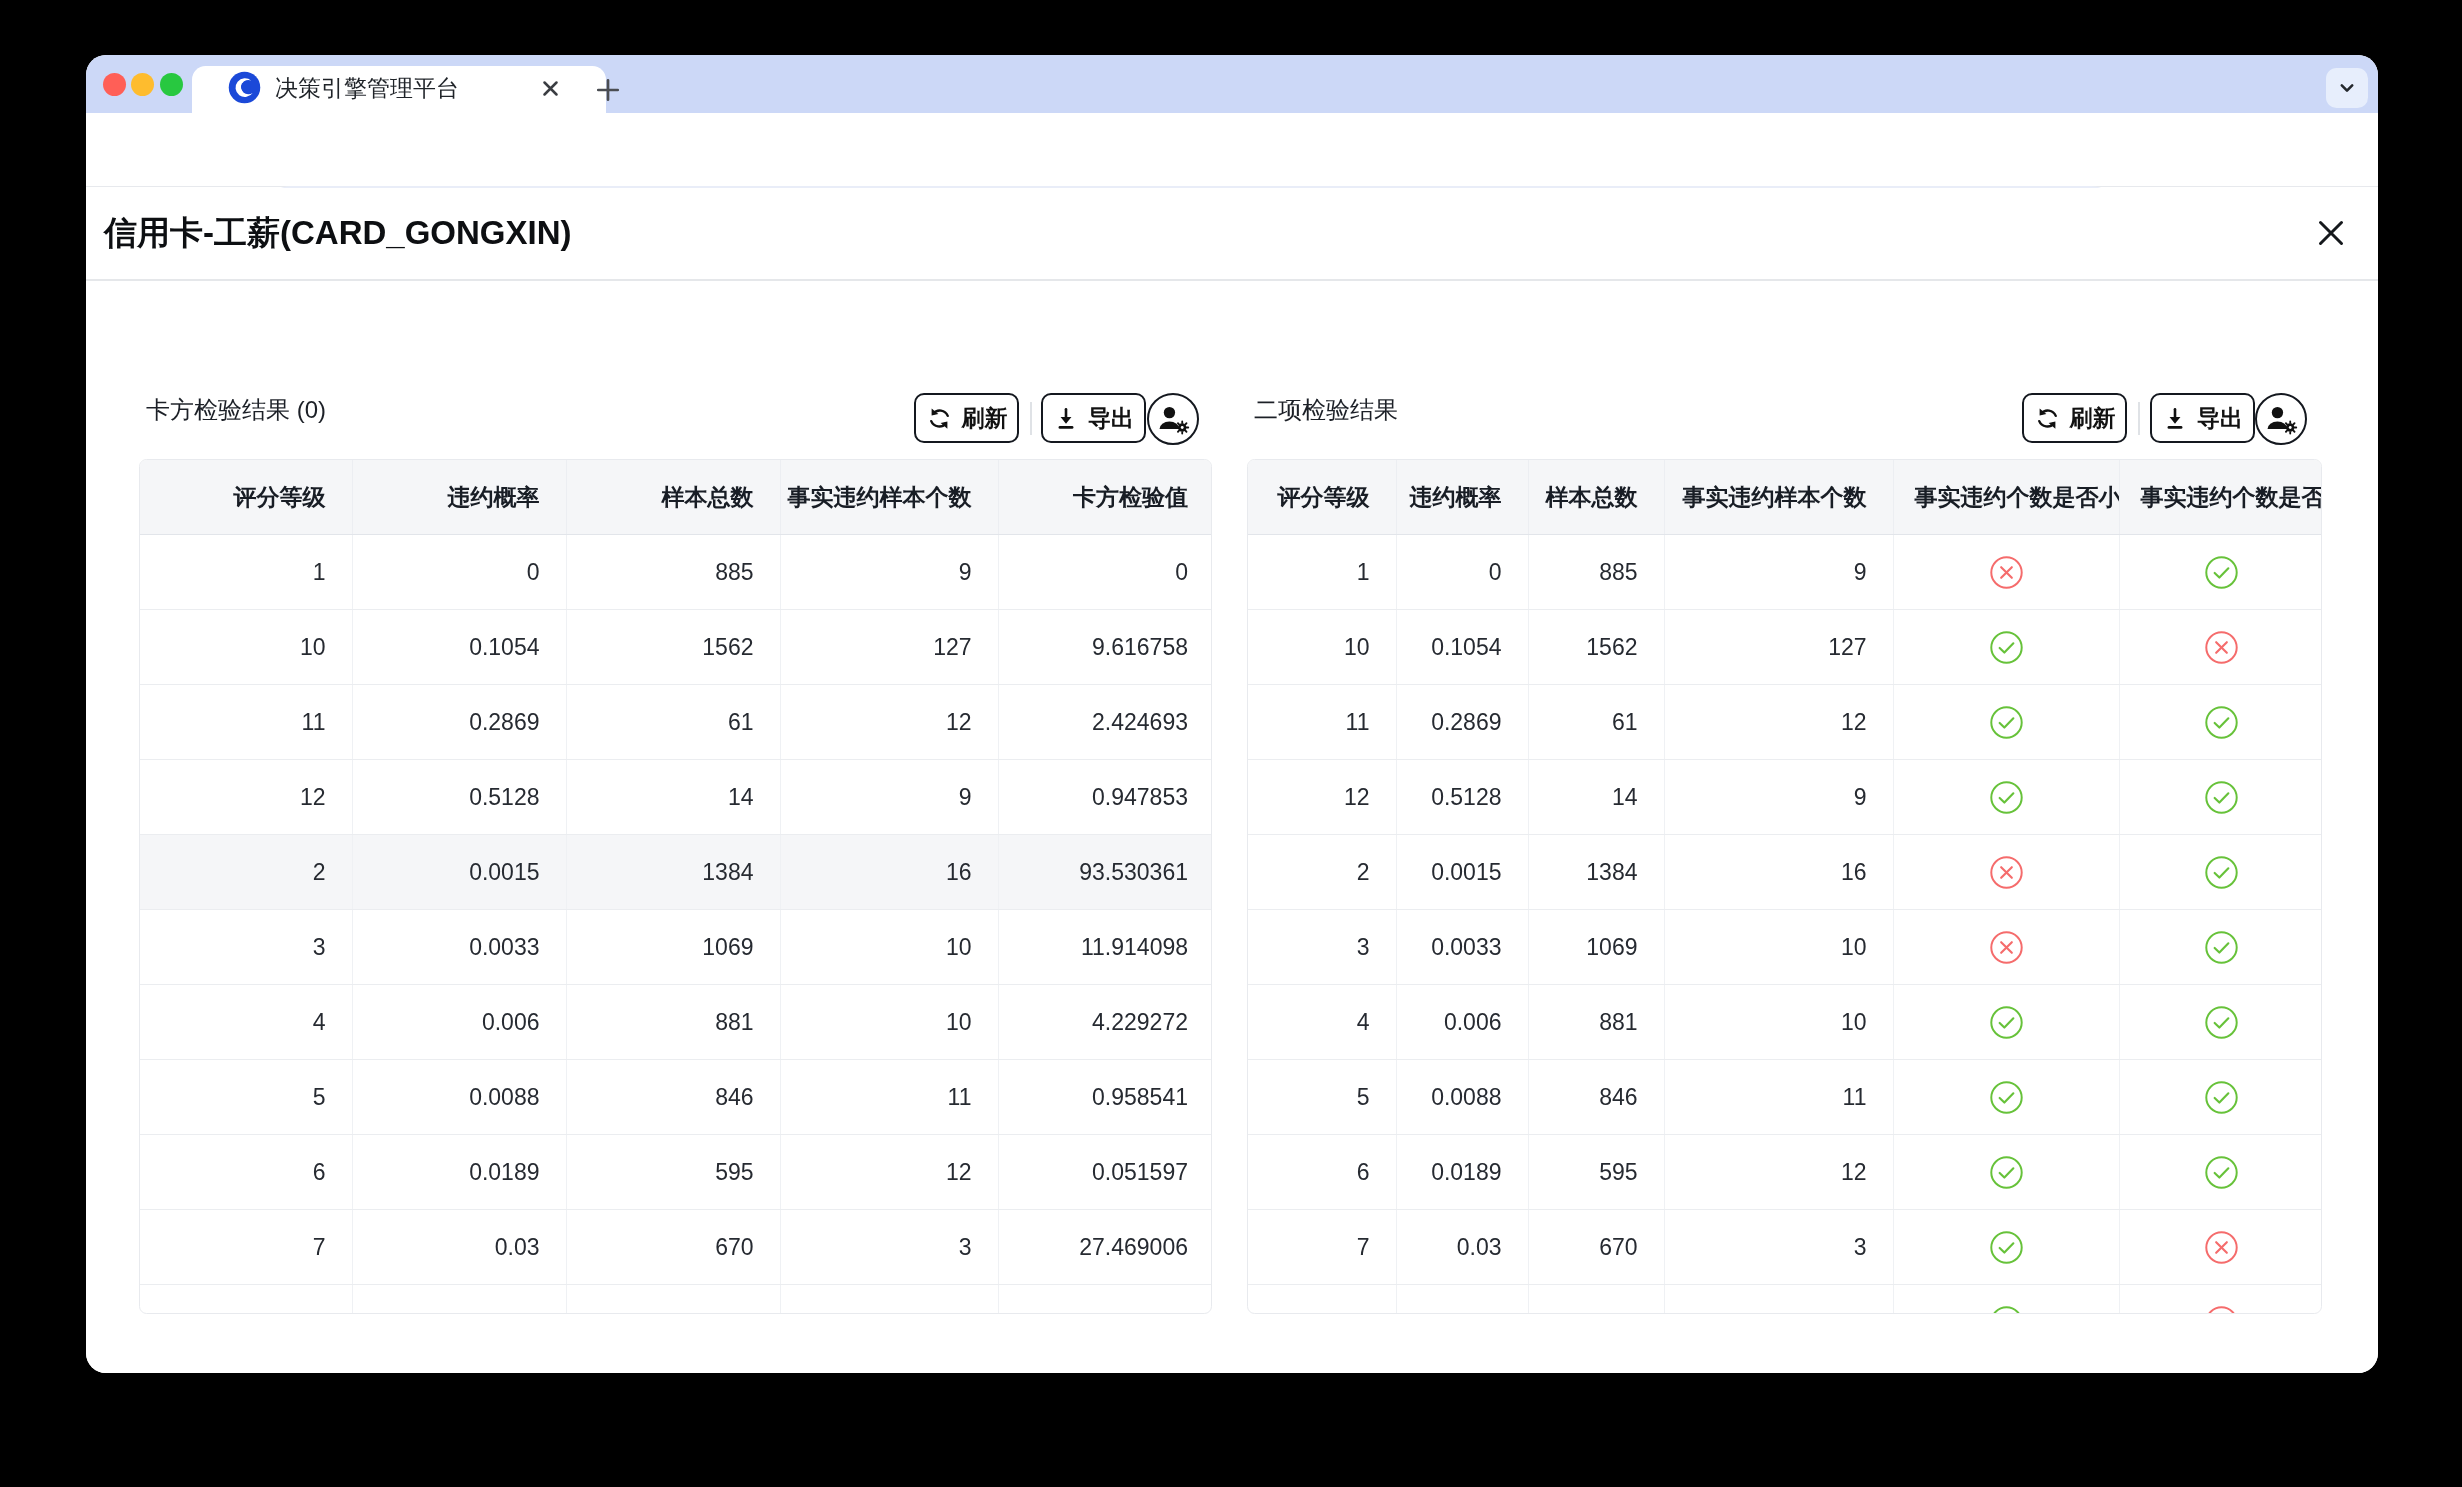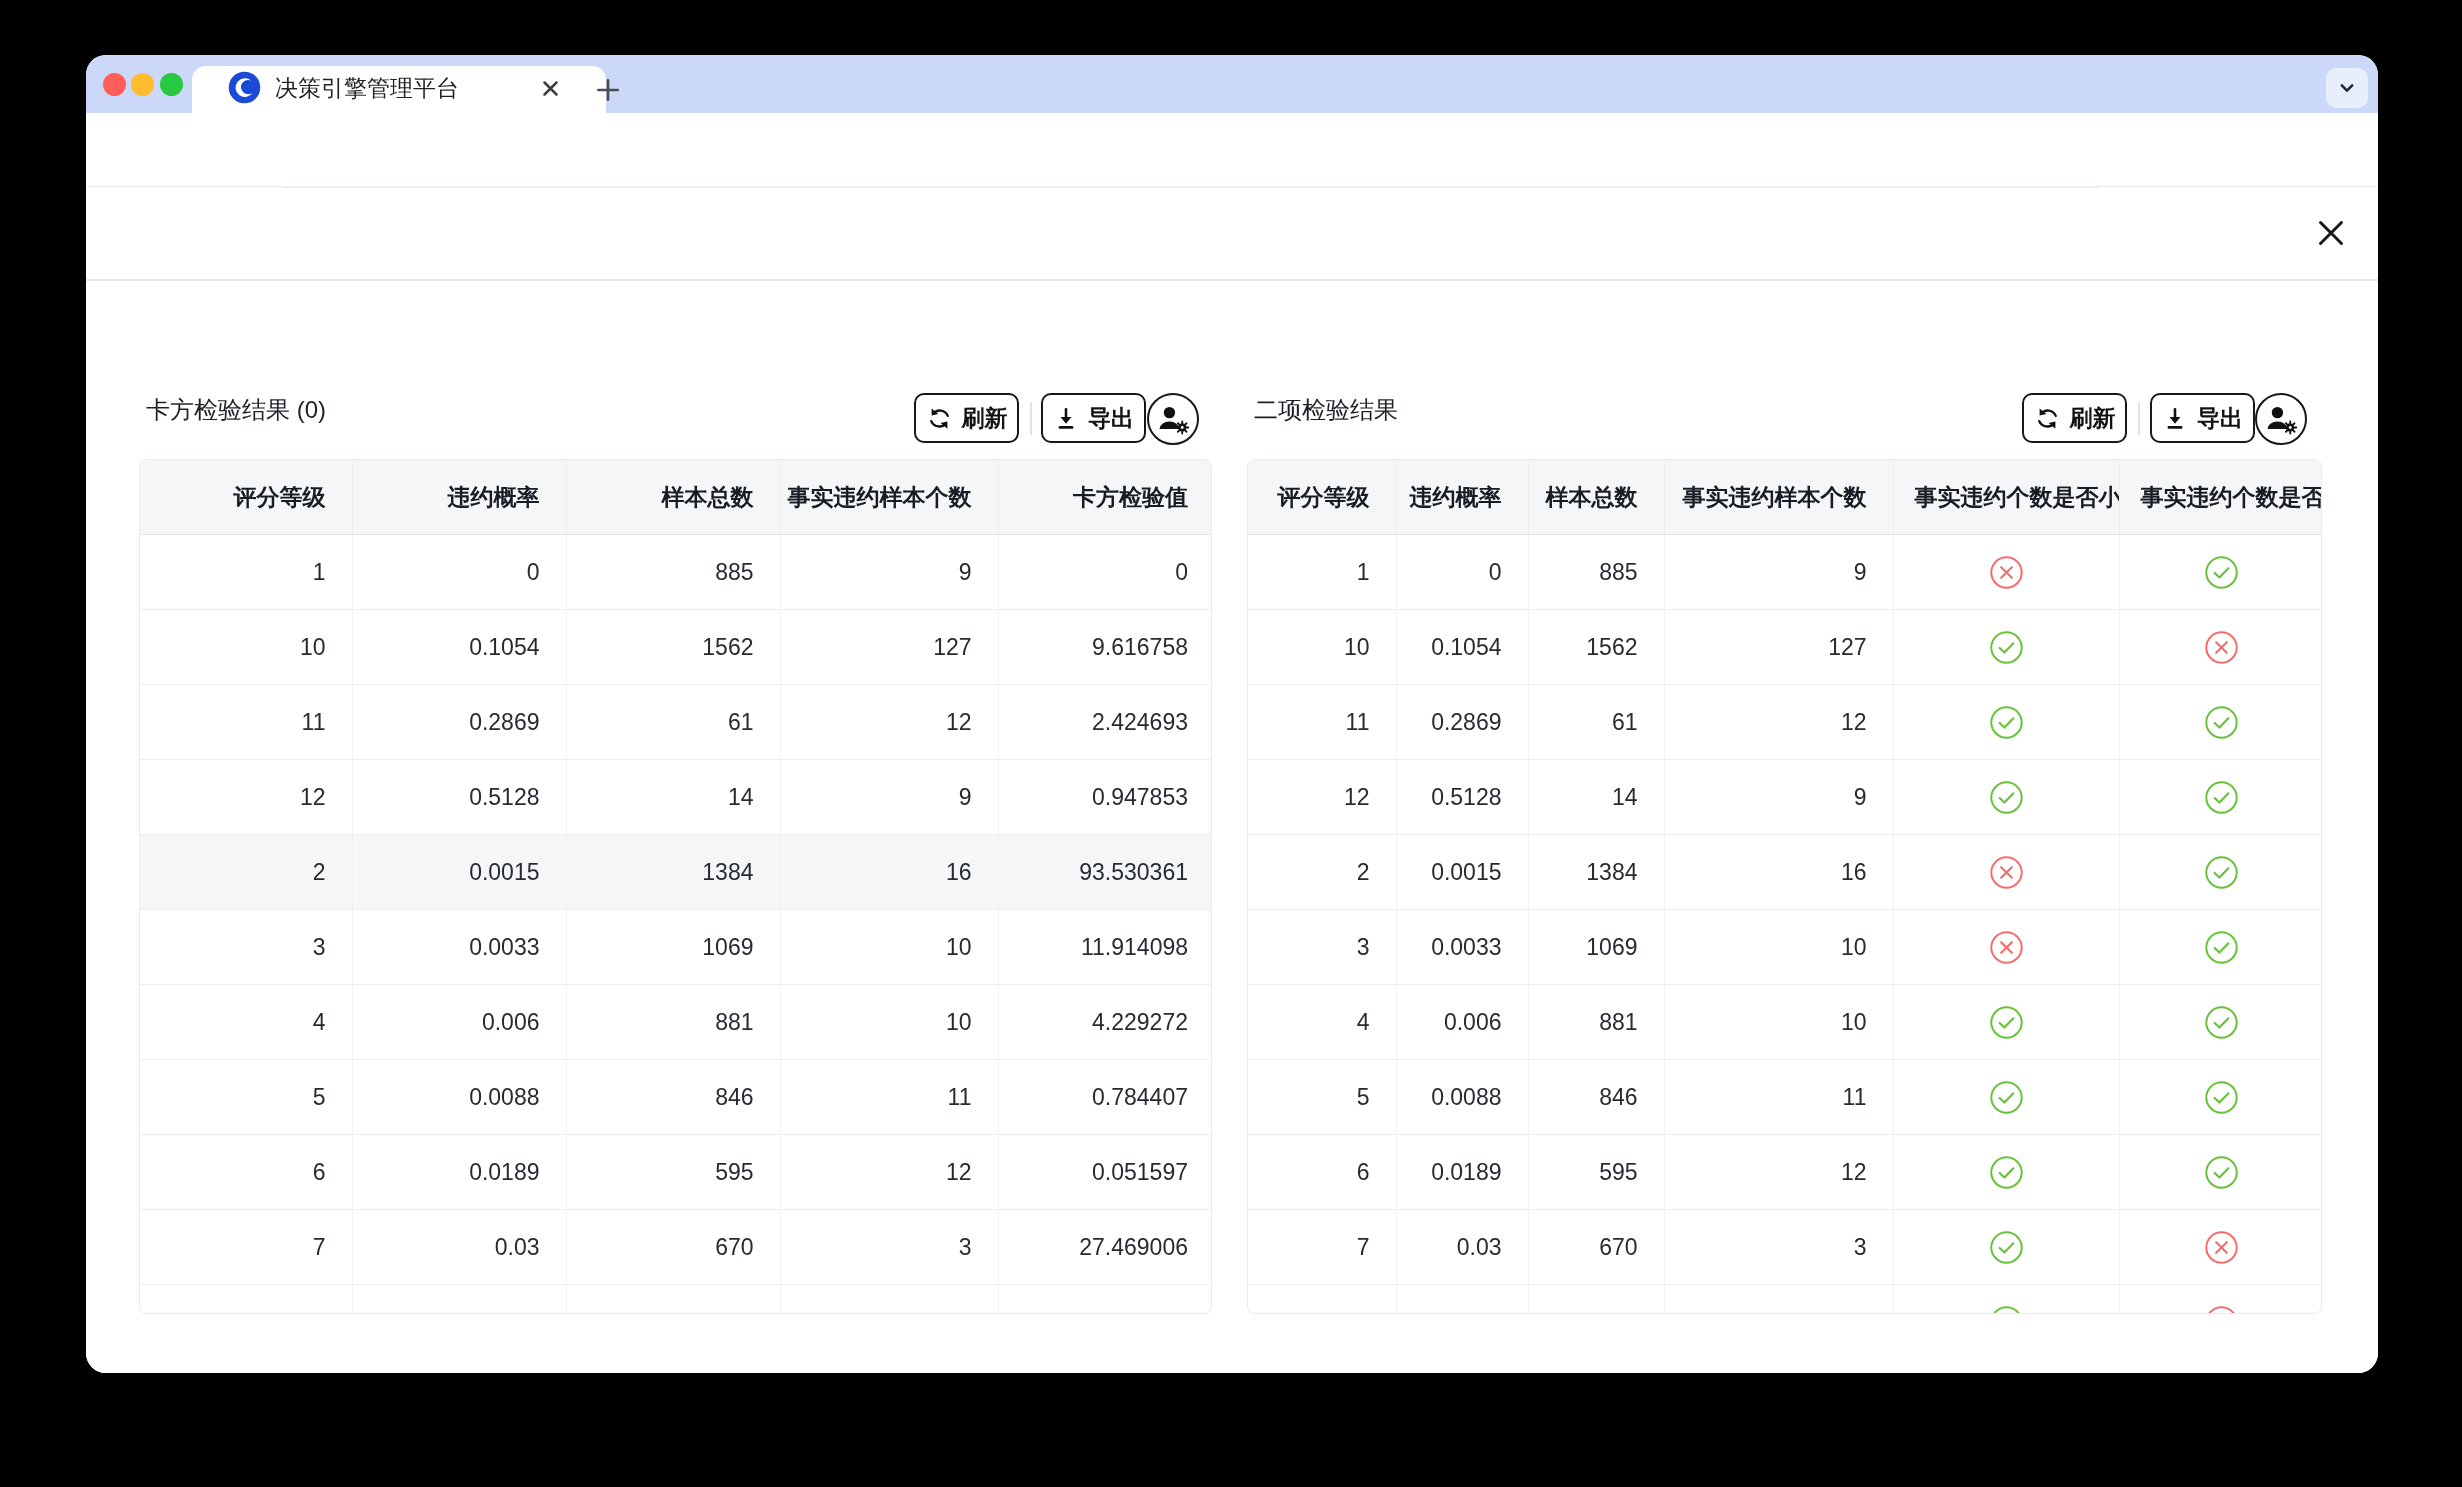--- a/index.html
+++ b/index.html
@@ -151,20 +151,21 @@
       <span class="tbi" style="left:2231px">
         <svg viewBox="0 0 44 44" width="33" height="33">
           <circle cx="22" cy="9" r="3.6" fill="#494c50"></circle>
           <circle cx="22" cy="22" r="3.6" fill="#494c50"></circle>
           <circle cx="22" cy="35" r="3.6" fill="#494c50"></circle>
         </svg>
       </span>
     </div>
 
     <div class="content">
+      <div class="page-title">信用卡-工薪(CARD_GONGXIN)</div>
       <span class="page-close">
         <svg viewBox="0 0 48 48" width="36" height="36">
             <path d="M10 10 L38 38 M38 10 L10 38" stroke="#15181c" stroke-width="4" stroke-linecap="round"></path>
           </svg>
       </span>
       <div class="divider"></div>
 
 
       <div class="panel-title" style="left:60px">卡方检验结果 (0)</div>
       <div class="btn" style="left:828px;width:105px">
@@ -265,21 +266,21 @@
                 <td class="a-r">0.006</td>
                 <td class="a-r">881</td>
                 <td class="a-r">10</td>
                 <td class="a-r">4.229272</td>
               </tr>
               <tr>
                 <td class="a-r">5</td>
                 <td class="a-r">0.0088</td>
                 <td class="a-r">846</td>
                 <td class="a-r">11</td>
-                <td class="a-r">0.784407</td>
+                <td class="a-r">0.958541</td>
               </tr>
               <tr>
                 <td class="a-r">6</td>
                 <td class="a-r">0.0189</td>
                 <td class="a-r">595</td>
                 <td class="a-r">12</td>
                 <td class="a-r">0.051597</td>
               </tr>
               <tr>
                 <td class="a-r">7</td>

